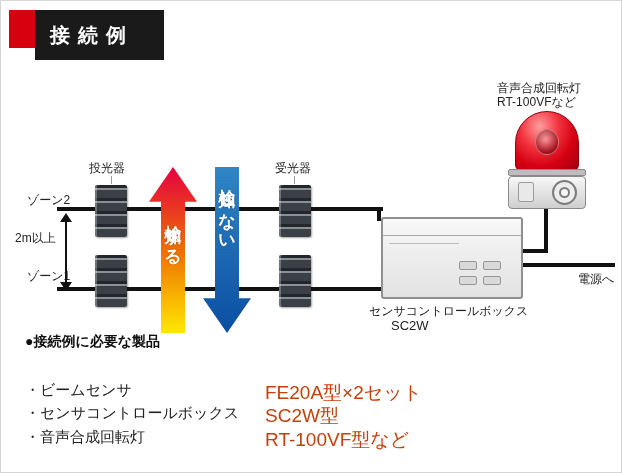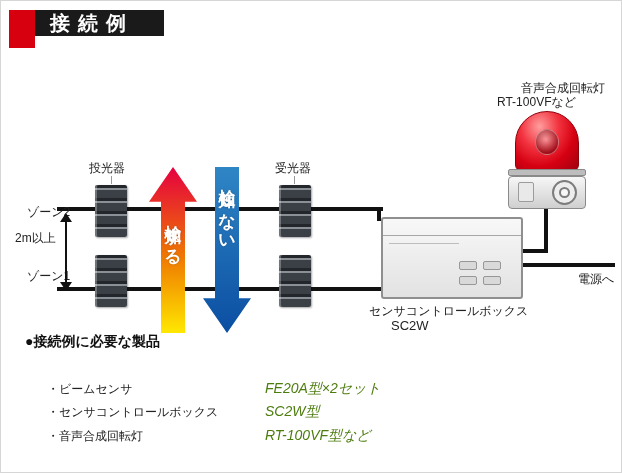--- a/index.html
+++ b/index.html
@@ -1,21 +1,21 @@
 <!DOCTYPE html>
 <html><head>
 <meta charset="utf-8">
 <style>
   * { margin:0; padding:0; box-sizing:border-box; }
   html,body { background:#fff; }
   body { font-family:"Liberation Sans","DejaVu Sans",sans-serif; color:#1a1a1a; }
   .page { position:relative; width:622px; height:473px; background:#fff; border:1px solid #d6d6d6; overflow:hidden; }
 
   
-  .header { position:absolute; left:8px; top:9px; height:26px; display:flex; }
+  .header { position:absolute; left:8px; top:9px; height:50px; display:flex; }
   .header-red { width:26px; height:38px; background:#d7000f; }
   .header-black { background:#1a1a1a; color:#fff; display:flex; align-items:center; padding:0 30px 0 15px; }
   .header-title { font-size:20px; font-weight:bold; letter-spacing:8px; white-space:nowrap; }
 
   
   .lbl { position:absolute; font-size:12px; color:#222; white-space:nowrap; line-height:14px; }
 
   
   .wire { position:absolute; background:#111; }
 
@@ -62,22 +62,22 @@
     background:linear-gradient(180deg,#f7f7f7,#cfcfcf); border:1px solid #8a8a8a; border-radius:4px; }
   .beacon-slit { position:absolute; left:517px; top:181px; width:16px; height:20px;
     border:1px solid #9c9c9c; border-radius:2px; background:#e9e9e9; }
   .speaker-outer { position:absolute; left:551px; top:179px; width:25px; height:25px;
     border:2px solid #7c7c7c; border-radius:50%; background:#ededed; }
   .speaker-inner { position:absolute; left:558px; top:186px; width:11px; height:11px;
     border:2px solid #7c7c7c; border-radius:50%; background:#f7f7f7; }
 
   
   .products-heading { position:absolute; left:24px; top:332px; font-size:14px; font-weight:bold; color:#111; }
-  .product-name { position:absolute; left:46px; font-size:12px; color:#222; white-space:nowrap; }
-  .product-value { position:absolute; left:264px; font-size:14px; color:#4d7c0f; white-space:nowrap;font-style:italic; }
+  .product-name { position:absolute; left:24px; font-size:15px; color:#222; white-space:nowrap; }
+  .product-value { position:absolute; left:264px; font-size:19px; color:#c2410c; white-space:nowrap; }
 </style>
 </head>
 <body>
 
 <div class="page">
 
   <div class="header">
     <div class="header-red"></div>
     <div class="header-black">
       <span class="header-title">接続例</span>
@@ -86,21 +86,21 @@
 
   <div>
 
     <div class="wire" style="left:56px; top:206px; width:326px; height:4px;"></div>
     <div class="wire" style="left:56px; top:286px; width:326px; height:4px;"></div>
     <div class="wire" style="left:376px; top:206px; width:4px; height:14px;"></div>
     <div class="wire" style="left:518px; top:248px; width:29px; height:4px;"></div>
     <div class="wire" style="left:543px; top:208px; width:4px; height:44px;"></div>
     <div class="wire" style="left:518px; top:262px; width:96px; height:4px;"></div>
 
-    <div class="lbl" style="left:26px; top:204px;">ゾーン2</div>
+    <div class="lbl" style="left:26px; top:192px;">ゾーン2</div>
     <div class="lbl" style="left:26px; top:268px;">ゾーン1</div>
     <div class="lbl" style="left:14px; top:230px;">2m以上</div>
     <div class="dist-line"></div>
     <div class="dist-head dist-head-up"></div>
     <div class="dist-head dist-head-down"></div>
 
     <div class="lbl" style="left:88px; top:160px;">投光器</div>
     <div class="lbl" style="left:274px; top:160px;">受光器</div>
     <div class="leader" style="left:110px; top:175px;"></div>
     <div class="leader" style="left:293px; top:175px;"></div>
@@ -121,21 +121,21 @@
       <div class="ctrl-line1"></div>
       <div class="ctrl-line2"></div>
       <div class="ctrl-btn" style="left:76px; top:42px;"></div>
       <div class="ctrl-btn" style="left:100px; top:42px;"></div>
       <div class="ctrl-btn" style="left:76px; top:57px;"></div>
       <div class="ctrl-btn" style="left:100px; top:57px;"></div>
     </div>
     <div class="lbl" style="left:368px; top:303px;">センサコントロールボックス</div>
     <div class="lbl" style="left:390px; top:318px; font-size:13px;">SC2W</div>
 
-    <div class="lbl" style="left:520px; top:80px;">音声合成回転灯</div>
+    <div class="lbl" style="left:496px; top:80px;">音声合成回転灯</div>
     <div class="lbl" style="left:496px; top:94px;">RT-100VFなど</div>
     <div class="beacon-dome"></div>
     <div class="beacon-bulb"></div>
     <div class="beacon-flange"></div>
     <div class="beacon-base"></div>
     <div class="beacon-slit"></div>
     <div class="speaker-outer"></div>
     <div class="speaker-inner"></div>
 
     <div class="lbl" style="left:552px; top:271px;margin-left:25px;">電源へ</div>

